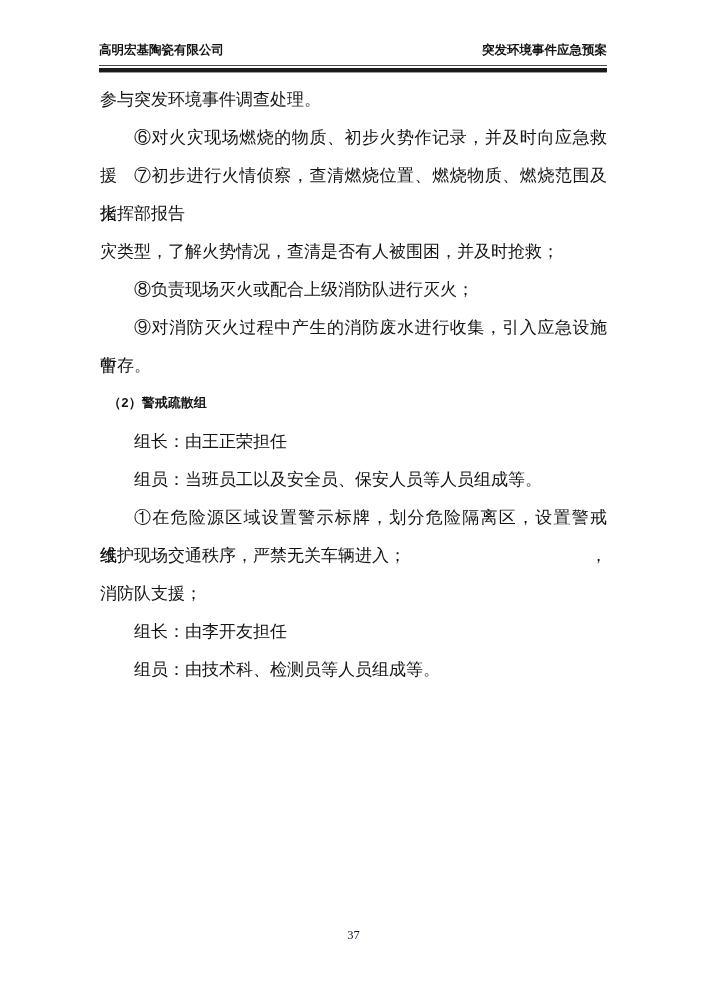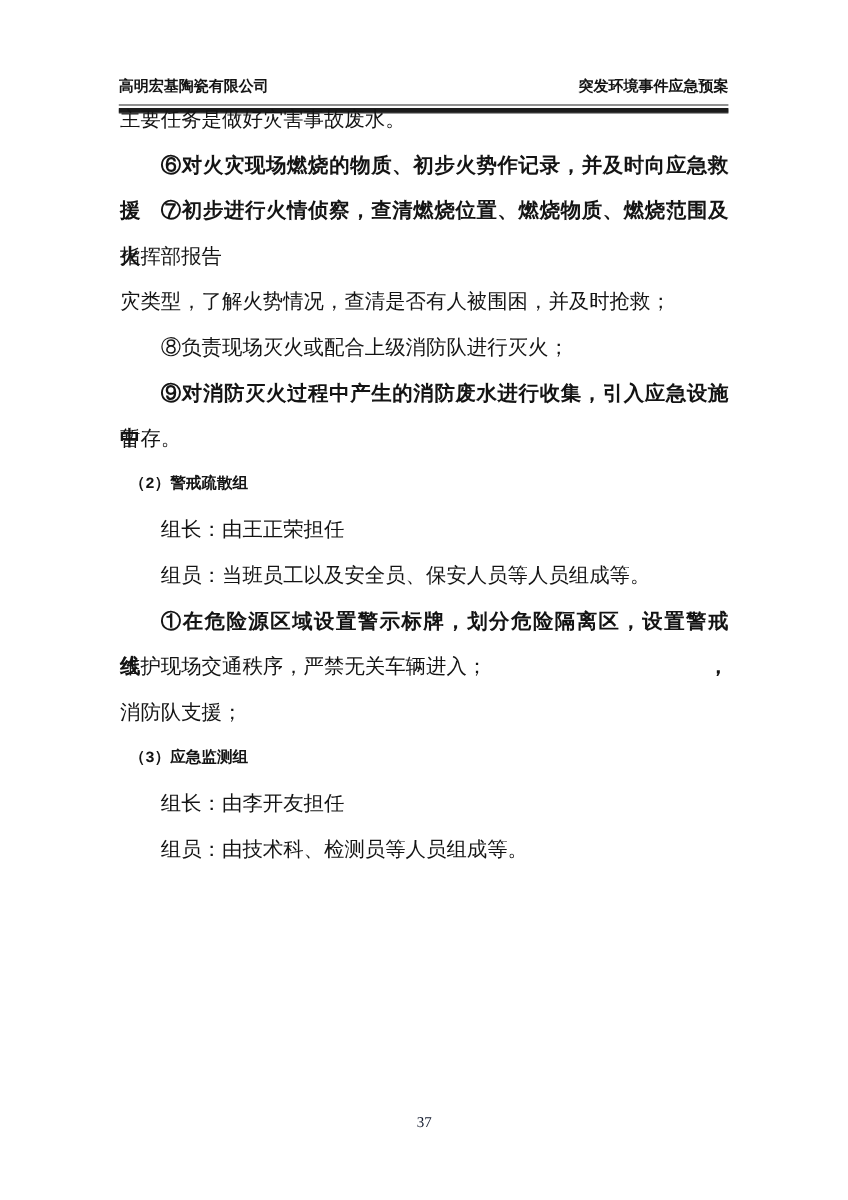--- a/index.html
+++ b/index.html
@@ -8,39 +8,38 @@
     font-family:"Liberation Serif","DejaVu Serif",serif; color:#141414;
     overflow:hidden;
   }
   .page { position:absolute; inset:0; background:#ffffff; }
 
   
   .header { position:absolute; left:99px; right:100px; top:42px; }
   .header-row {
     display:flex; justify-content:space-between; align-items:flex-end;
     font-size:12.5px; font-weight:bold; line-height:16px;
-    padding-bottom:7px; border-bottom:1.5px solid #4a4a4a;margin-top:22px;
+    padding-bottom:7px; border-bottom:1.5px solid #4a4a4a;
   }
   .rule-thick {
     height:4px; background:#1b1b1b; margin-top:2px;
     box-shadow:0 1px 0 #9a9a9a;
   }
 
   
   .content {
     position:absolute; left:100px; top:81px; width:507px;
     font-size:17px;
   }
   .line { height:38px; line-height:38px; white-space:nowrap; }
   .line.indent { text-indent:34px; }
   .line.indent-justify {
     text-indent:34px; white-space:normal;
     text-align:justify; text-align-last:justify;
     text-justify:inter-character;
-    font-weight:bold;
   }
   .line.heading { font-weight:bold; padding-left:8px; font-size:13px;font-family:Liberation Mono, monospace; }
 
   
   .pagenum {
     position:absolute; top:927px; left:0; width:100%;
     text-align:center; font-size:12.5px; line-height:16px; color:#0f172a;
   }
 </style>
 </head>
@@ -50,34 +49,33 @@
 
   <div class="header">
     <div class="header-row">
       <span>高明宏基陶瓷有限公司</span>
       <span>突发环境事件应急预案</span>
     </div>
     <div class="rule-thick"></div>
   </div>
 
   <div class="content">
-      <div class="line">主要任务是做好灾害事故废水。</div>
+      <div class="line">参与突发环境事件调查处理。</div>
       <div class="line indent-justify">⑥对火灾现场燃烧的物质、初步火势作记录，并及时向应急救援</div>
       <div class="line indent-justify">⑦初步进行火情侦察，查清燃烧位置、燃烧物质、燃烧范围及火</div>
       <div class="line">指挥部报告</div>
       <div class="line">灾类型，了解火势情况，查清是否有人被围困，并及时抢救；</div>
       <div class="line indent">⑧负责现场灭火或配合上级消防队进行灭火；</div>
       <div class="line indent-justify">⑨对消防灭火过程中产生的消防废水进行收集，引入应急设施中</div>
       <div class="line">暂存。</div>
       <div class="line heading">（2）警戒疏散组</div>
       <div class="line indent">组长：由王正荣担任</div>
       <div class="line indent">组员：当班员工以及安全员、保安人员等人员组成等。</div>
       <div class="line indent-justify">①在危险源区域设置警示标牌，划分危险隔离区，设置警戒线，</div>
       <div class="line">维护现场交通秩序，严禁无关车辆进入；</div>
       <div class="line">消防队支援；</div>
-      <div class="line heading">（3）应急监测组</div>
       <div class="line indent">组长：由李开友担任</div>
       <div class="line indent">组员：由技术科、检测员等人员组成等。</div>
     </div>
 
   <div class="pagenum">37</div>
 
 </div>
 
 </body></html>

